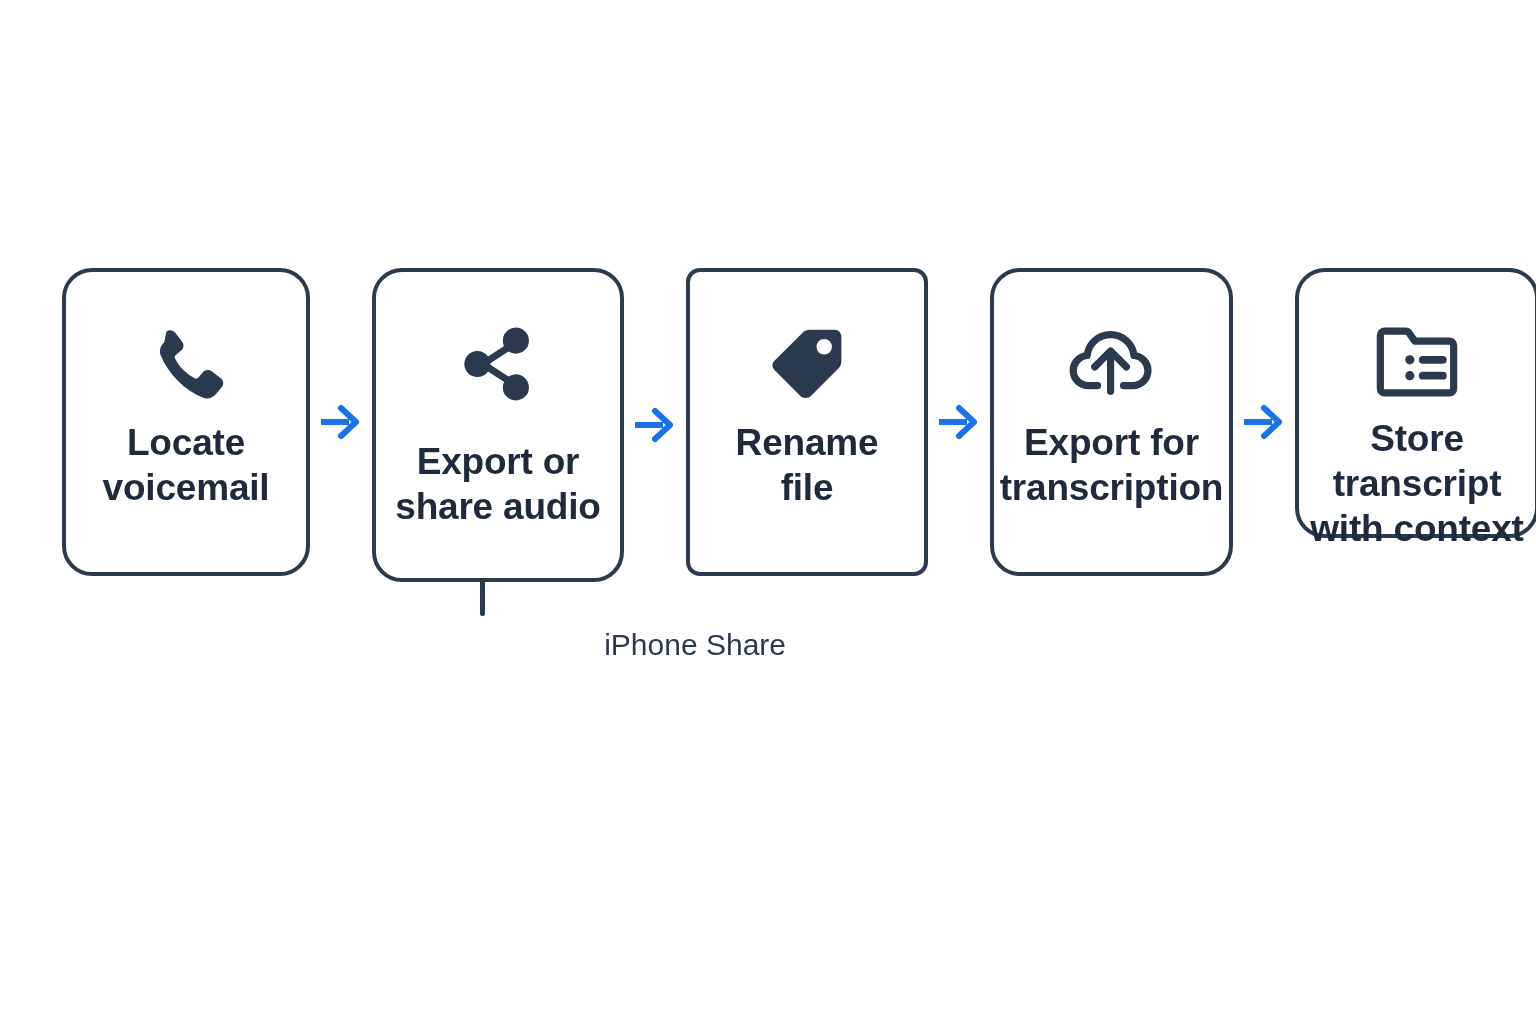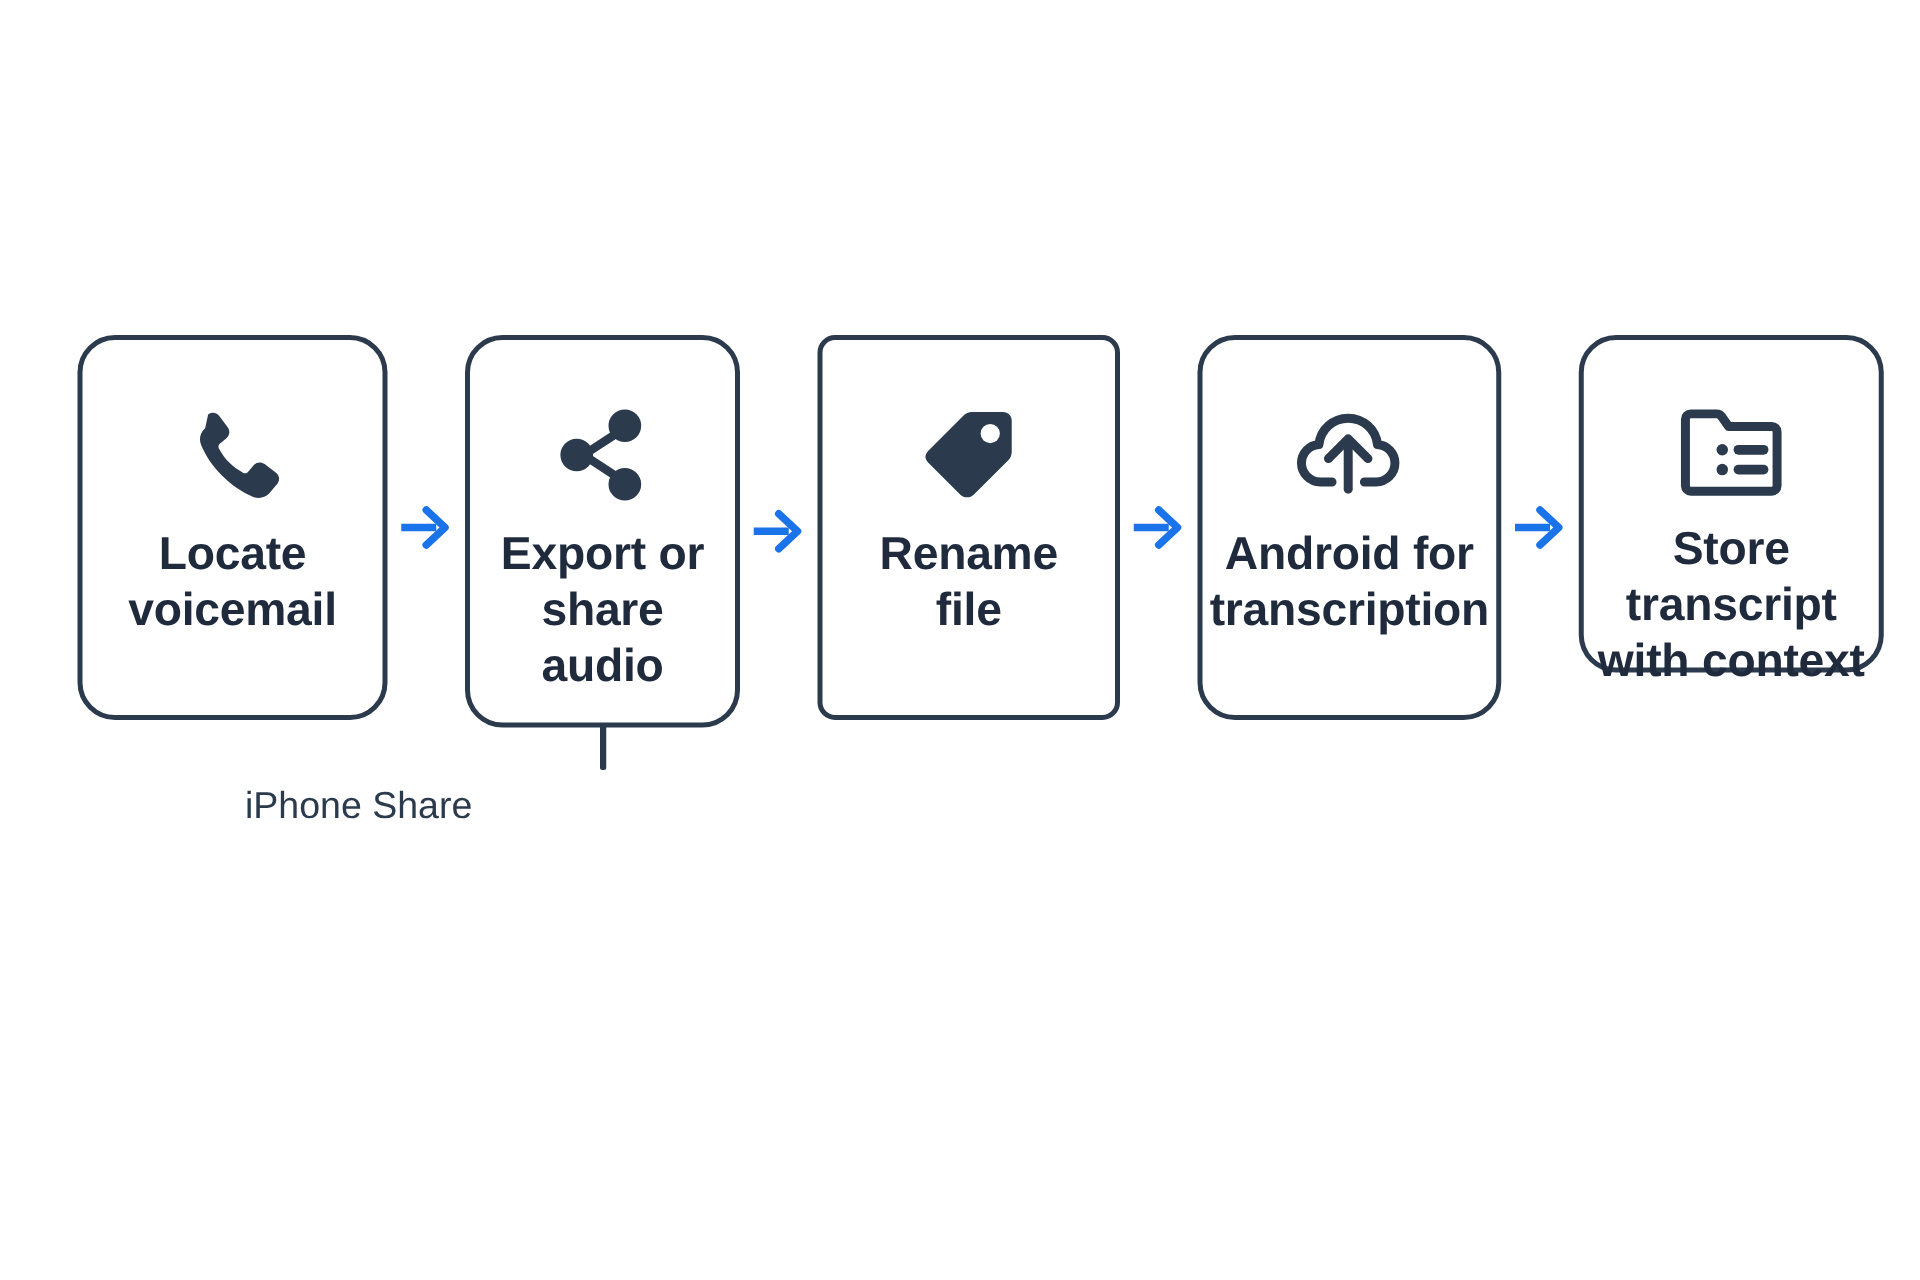--- a/index.html
+++ b/index.html
@@ -39,21 +39,21 @@
     border: 4px solid #2b3a4c;
     border-radius: 30px;
     background: #ffffff;
     display: flex;
     flex-direction: column;
     align-items: center;
     position: relative;
   }
 
   .card-w1 { width: 248px; height: 308px; }
-  .card-w2 { width: 220px; height: 314px; }
+  .card-w2 { width: 252px; height: 314px; gap: 19px; }
   .card-w3 { width: 242px; height: 308px; border-radius: 14px; }
   .card-w4 { width: 243px; height: 308px; }
   .card-w5 { width: 244px; height: 270px; }
 
   .card-icon {
     height: 96px;
     margin-top: 44px;
     display: flex;
     align-items: center;
     justify-content: center;
@@ -90,24 +90,24 @@
     left: 480px;
     top: 580px;
     width: 5px;
     height: 36px;
     background: #2b3a4c;
     border-radius: 2px;
   }
 
   .sub-labels {
     position: absolute;
-    left: 196px;
+    left: 186px;
     top: 616px;
     width: 600px;
-    text-align: left;
+    text-align: right;
   }
   .sub-label {
     font-size: 30px;
     font-weight: 400;
     color: #2b3a4c;
     line-height: 1.9;
     letter-spacing: 0px;
   }
 </style>
 </head>
@@ -181,21 +181,21 @@
     <div class="step-card card-w4">
       <div class="card-icon">
         <svg width="92" height="92" viewBox="0 0 64 64" aria-hidden="true">
           <path d="M22 47 L15.5 47 C9.7 47 5 42.3 5 36.5 C5 31.0 9.3 26.4 14.7 26.1
                    C15.6 17.8 22.6 11.5 31 11.5 C39.4 11.5 46.4 17.8 47.3 26.1
                    C52.7 26.4 57 31.0 57 36.5 C57 42.3 52.3 47 46.5 47 L40 47" fill="none" stroke="#2b3a4c" stroke-width="5" stroke-linecap="round" stroke-linejoin="round"></path>
           <line x1="31" y1="51" x2="31" y2="24" stroke="#2b3a4c" stroke-width="5" stroke-linecap="round"></line>
           <polyline points="20,34 31,23 42,34" fill="none" stroke="#2b3a4c" stroke-width="5" stroke-linecap="round" stroke-linejoin="round"></polyline>
         </svg>
       </div>
-      <div class="card-label">Android for
+      <div class="card-label">Export for
 transcription</div>
     </div>
 
     <div class="arrow-gap">
       <svg class="arrow-svg" width="44" height="44" viewBox="0 0 44 44" aria-hidden="true">
         <line x1="2" y1="22" x2="30" y2="22" stroke="#1a73e8" stroke-width="6" stroke-linecap="butt"></line>
         <polyline points="22,8 37,22 22,36" fill="none" stroke="#1a73e8" stroke-width="6" stroke-linecap="round" stroke-linejoin="round"></polyline>
       </svg>
     </div>
 

